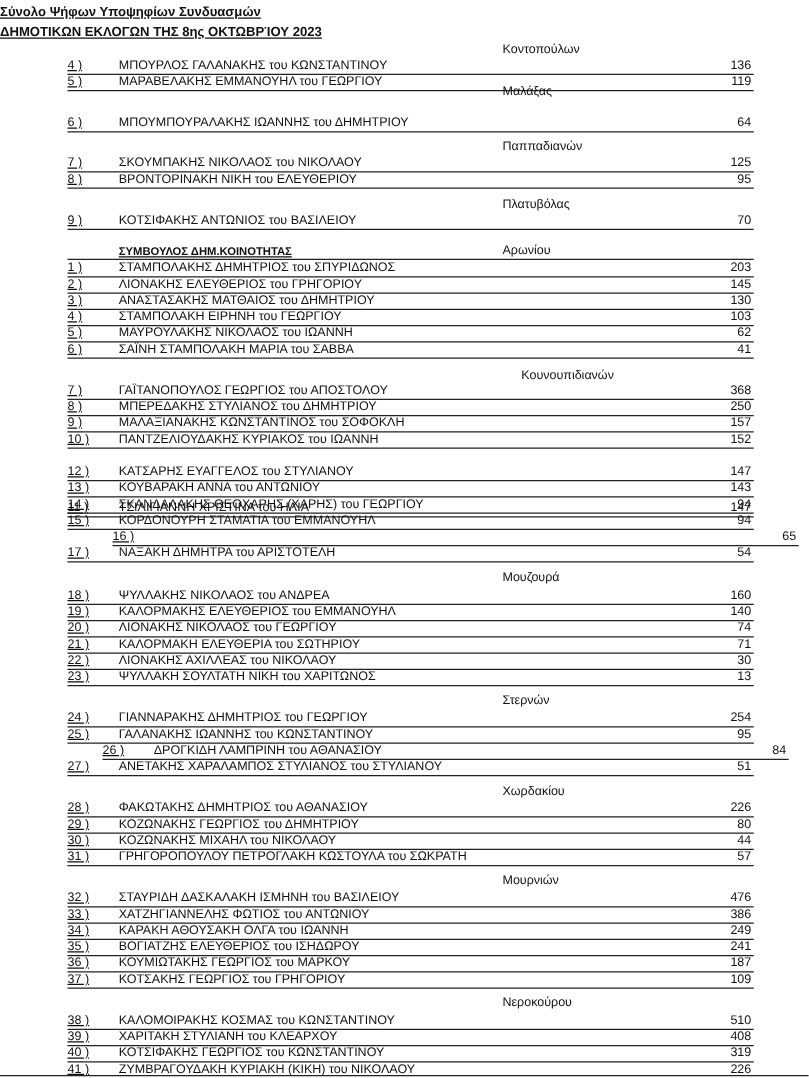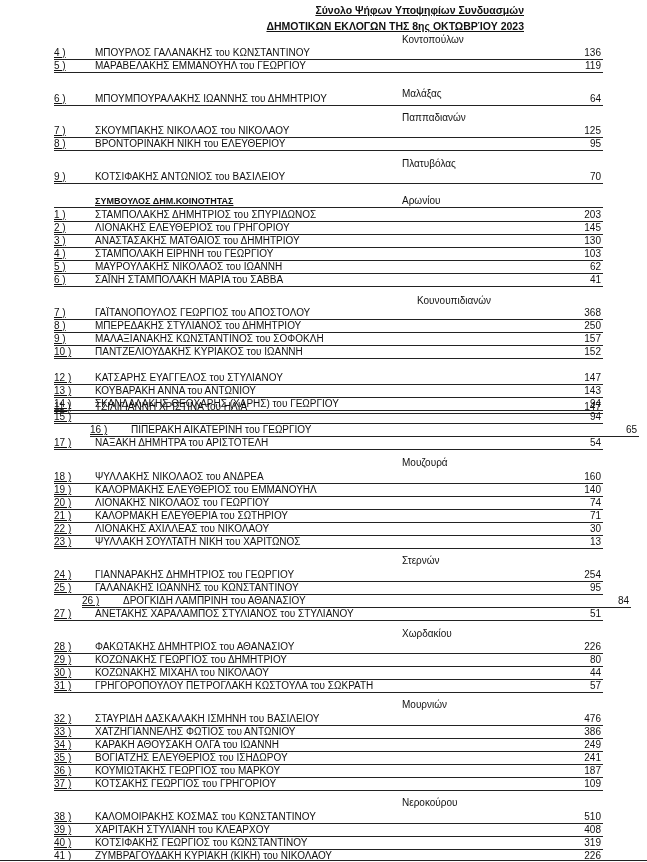--- a/index.html
+++ b/index.html
@@ -1,18 +1,18 @@
 <!DOCTYPE html>
 <html><head>
 <meta charset="utf-8">
 <style>
   html, body { margin:0; padding:0; background:#ffffff; }
   body { width:647px; height:862px; overflow:hidden; position:relative;
          font-family:"Liberation Sans", sans-serif; color:#111; }
-  .title { position:absolute; left:0; width:524px; text-align:right;
+  .title { position:absolute; left:0; width:524px; text-align:left;
            font-weight:bold; font-size:10.5px; text-decoration:underline; }
   .t1 { top:4px; }
   .t2 { top:20px; }
   .section { position:absolute; left:0; width:647px; }
   .sec-title { position:absolute; left:402px; font-size:10px; white-space:nowrap; }
   .row { position:absolute; left:54px; width:549px; height:13px;
          border-bottom:1.6px solid #222; font-size:10px; line-height:13px; }
   .num { position:absolute; left:0; width:40px; text-decoration:underline; }
   .name { position:absolute; left:41px; white-space:nowrap; }
   .votes { position:absolute; right:2px; text-align:right; }
@@ -35,21 +35,21 @@
         <span class="name">ΜΠΟΥΡΛΟΣ ΓΑΛΑΝΑΚΗΣ του ΚΩΝΣΤΑΝΤΙΝΟΥ</span>
         <span class="votes">136</span>
       </div>
       <div class="row" style="top: 59px;">
         <span class="num">5 )</span>
         <span class="name">ΜΑΡΑΒΕΛΑΚΗΣ ΕΜΜΑΝΟΥΗΛ του ΓΕΩΡΓΙΟΥ</span>
         <span class="votes">119</span>
       </div>
     </div>
     <div class="section">
-      <div class="sec-title" style="top: 88px; text-align: center;">Μαλάξας</div>
+      <div class="sec-title" style="top: 68px; text-align: center;">Μαλάξας</div>
       <div class="row" style="top: 92px;">
         <span class="num">6 )</span>
         <span class="name">ΜΠΟΥΜΠΟΥΡΑΛΑΚΗΣ ΙΩΑΝΝΗΣ του ΔΗΜΗΤΡΙΟΥ</span>
         <span class="votes">64</span>
       </div>
     </div>
     <div class="section">
       <div class="sec-title" style="top: 112px;">Παππαδιανών</div>
       <div class="row" style="top: 124px;">
         <span class="num">7 )</span>
@@ -142,25 +142,25 @@
         <span class="name">ΚΟΥΒΑΡΑΚΗ ΑΝΝΑ του ΑΝΤΩΝΙΟΥ</span>
         <span class="votes">143</span>
       </div>
       <div class="row" style="top: 397px;">
         <span class="num">14 )</span>
         <span class="name">ΣΚΑΝΔΑΛΑΚΗΣ ΘΕΟΧΑΡΗΣ (ΧΑΡΗΣ) του ΓΕΩΡΓΙΟΥ</span>
         <span class="votes">94</span>
       </div>
       <div class="row" style="top: 410px;">
         <span class="num">15 )</span>
+        <span class="name">ΚΟΡΔΟΝΟΥΡΗ ΣΤΑΜΑΤΙΑ του ΕΜΜΑΝΟΥΗΛ</span>
         <span class="votes">94</span>
       </div>
       <div class="row" style="top: 423px; margin-left: 36px;">
         <span class="num">16 )</span>
-        <span class="name">ΠΙΠΕΡΑΚΗ ΑΙΚΑΤΕΡΙΝΗ του ΓΕΩΡΓΙΟΥ</span>
         <span class="votes">65</span>
       </div>
       <div class="row" style="top: 436px;">
         <span class="num">17 )</span>
         <span class="name">ΝΑΞΑΚΗ ΔΗΜΗΤΡΑ του ΑΡΙΣΤΟΤΕΛΗ</span>
         <span class="votes">54</span>
       </div>
     </div>
     <div class="section">
       <div class="sec-title" style="top: 457px;">Μουζουρά</div>

